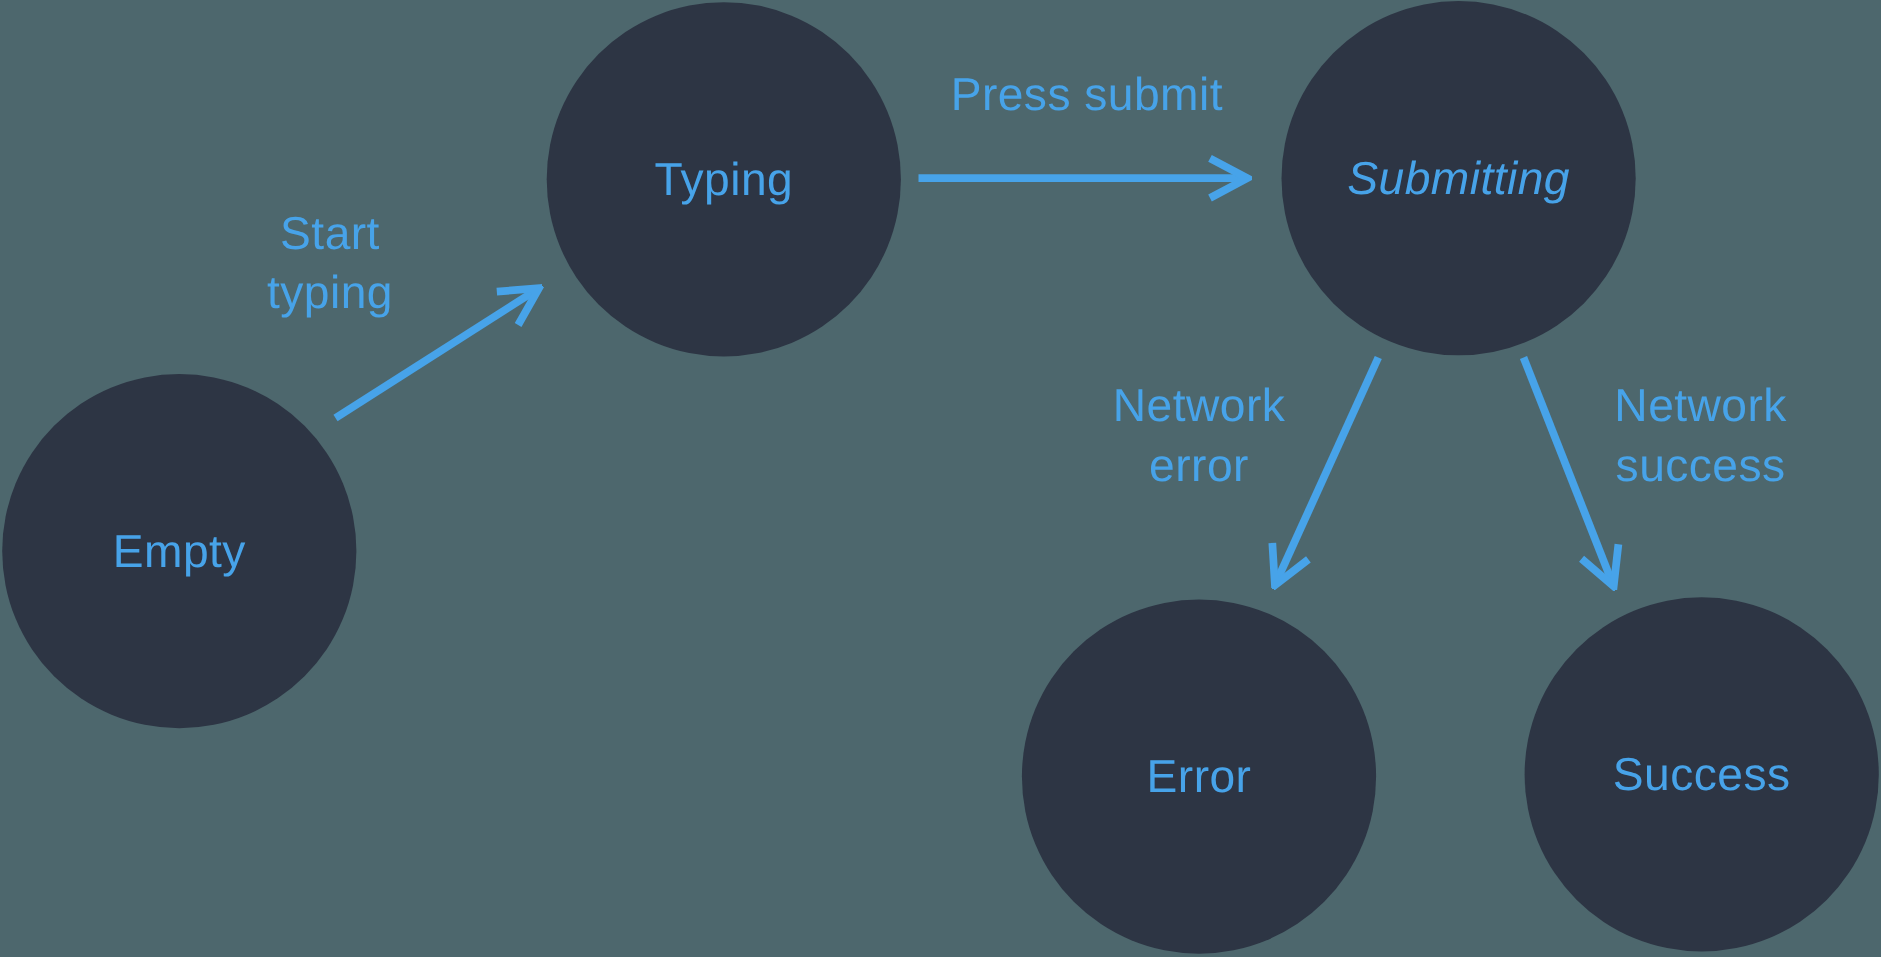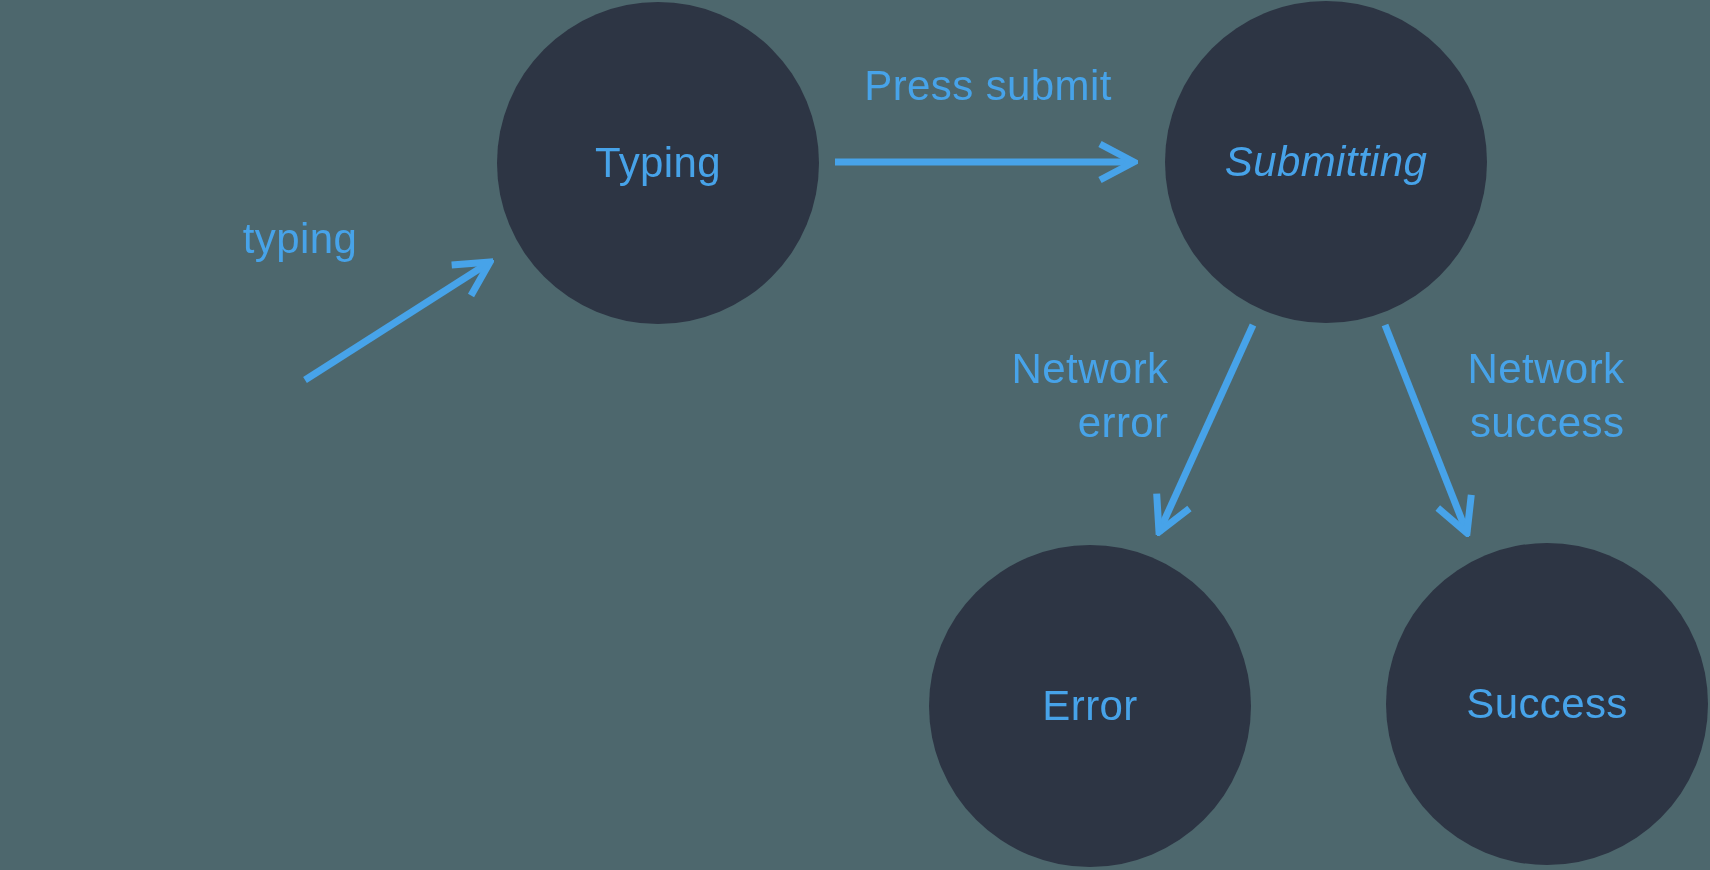--- a/index.html
+++ b/index.html
@@ -22,21 +22,21 @@
     color:var(--accent);font-size:42px;font-weight:500;letter-spacing:.4px;
     white-space:nowrap;
   }
   .node-empty{left:2px;top:340px;width:322px;height:322px;}
   .node-typing{left:497px;top:2px;width:322px;height:322px;}
   .node-submitting{left:1165px;top:1px;width:322px;height:322px;font-style:italic;}
   .node-error{left:929px;top:545px;width:322px;height:322px;}
   .node-success{left:1386px;top:543px;width:322px;height:322px;}
   .edge-label{
     position:absolute;transform:translate(-50%,-50%);
-    text-align:right;color:var(--accent);
+    text-align:center;color:var(--accent);
     font-size:42px;font-weight:500;letter-spacing:.4px;line-height:54px;
     white-space:nowrap;
   }
   .edge-label span{display:block;}
   .label-start-typing{left:300px;top:239px;}
   .label-press-submit{left:988px;top:86px;}
   .label-network-error{left:1090px;top:396px;}
   .label-network-success{left:1546px;top:396px;}
 </style>
 </head>
@@ -49,38 +49,42 @@
       <marker id="arrowhead" viewBox="0 0 48 48" refX="44" refY="24" markerWidth="48" markerHeight="48" markerUnits="userSpaceOnUse" orient="auto">
         <path d="M10 6 L44 24 L10 42" fill="none" stroke="#47A3E9" stroke-width="7"></path>
       </marker>
     </defs>
     <line x1="305" y1="380" x2="490" y2="262" stroke="#47A3E9" stroke-width="7" marker-end="url(#arrowhead)"></line>
     <line x1="835" y1="162" x2="1134" y2="162" stroke="#47A3E9" stroke-width="7" marker-end="url(#arrowhead)"></line>
     <line x1="1253" y1="325" x2="1159" y2="532" stroke="#47A3E9" stroke-width="7" marker-end="url(#arrowhead)"></line>
     <line x1="1385" y1="325" x2="1467" y2="533" stroke="#47A3E9" stroke-width="7" marker-end="url(#arrowhead)"></line>
   </svg>
 
+  <div class="node node-empty">
+    <span class="node-label">Empty</span>
+  </div>
 
   <div class="node node-typing">
     <span class="node-label">Typing</span>
   </div>
 
   <div class="node node-submitting">
     <span class="node-label">Submitting</span>
   </div>
 
   <div class="node node-error">
     <span class="node-label">Error</span>
   </div>
 
   <div class="node node-success">
     <span class="node-label">Success</span>
   </div>
 
   <div class="edge-label label-start-typing">
+    <span>Start</span>
     <span>typing</span>
   </div>
 
   <div class="edge-label label-press-submit">
     <span>Press submit</span>
   </div>
 
   <div class="edge-label label-network-error">
     <span>Network</span>
     <span>error</span>

